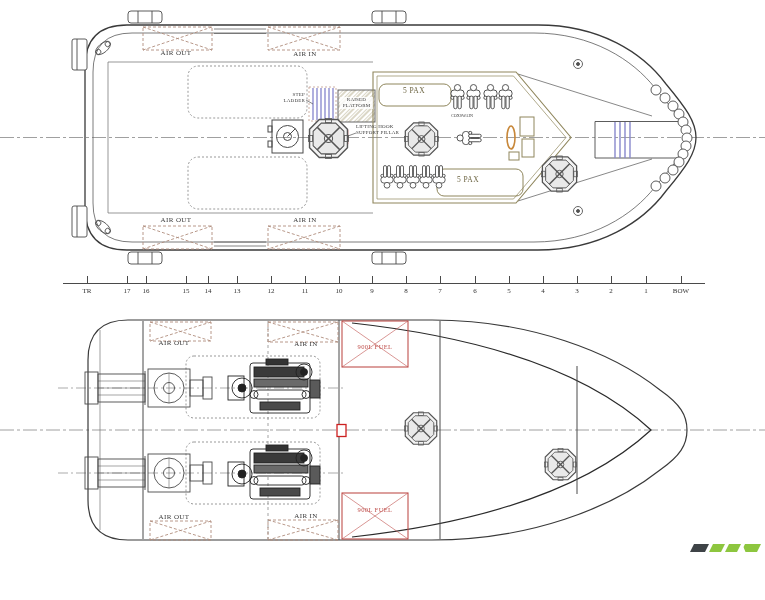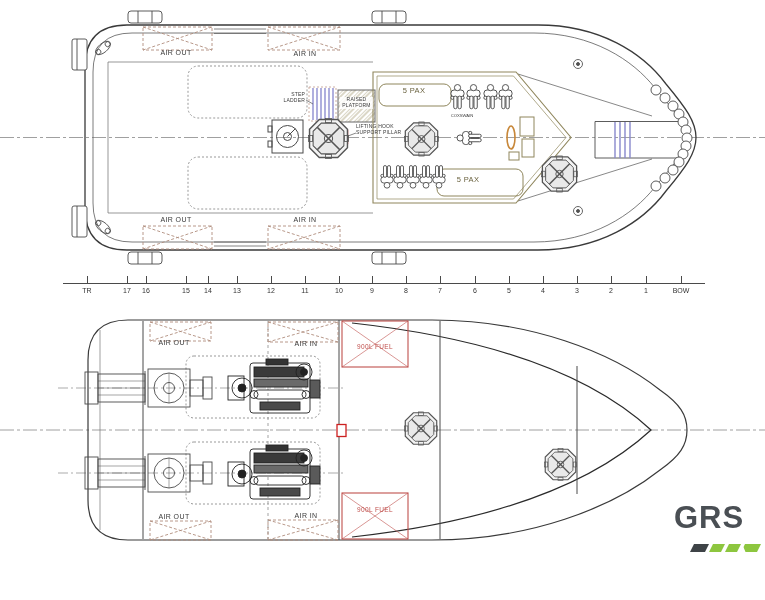--- a/index.html
+++ b/index.html
@@ -1,17 +1,17 @@
 <!DOCTYPE html>
 <html><head>
 <meta charset="utf-8">
 <style>
   html,body{margin:0;padding:0;background:#fff;}
   #page{position:relative;width:765px;height:552px;background:#ffffff;overflow:hidden;
-        font-family:Liberation Sans, sans-serif;}
+        font-family:Liberation Serif, serif;}
   #plan-svg{position:absolute;left:0;top:0;}
   .lbl{position:absolute;color:#3a3a3a;font-size:7px;letter-spacing:.4px;text-align:center;
        line-height:8px;white-space:nowrap;}
   .lbl.small{font-size:5px;letter-spacing:.2px;line-height:5.8px;white-space:normal;}
   .lbl.tiny{font-size:4.2px;letter-spacing:0;}
   .lbl.pax{font-size:7.5px;color:#6b6340;}
   .lbl.red{color:#c0504d;font-size:6.5px;}
   .lbl.right{text-align:right;}
   .lbl.left{text-align:left;}
   .lbl.onwhite{background:rgba(255,255,255,.8);}
@@ -422,21 +422,20 @@
       <span class="tlabel" style="left: 564px;">3</span>
       <div class="tick" style="left: 611px;"></div>
       <span class="tlabel" style="left: 598px;">2</span>
       <div class="tick" style="left: 646px;"></div>
       <span class="tlabel" style="left: 633px;">1</span>
       <div class="tick" style="left: 681px;"></div>
       <span class="tlabel" style="left: 668px;">BOW</span>
     </div>
 
 <div id="logo">
-  <span class="grs">GRS</span>
   <svg width="92" height="46" viewBox="0 0 92 46">
     <polygon points="8,44 23,44 39,12 24,12" fill="#3e4347"></polygon>
     <polygon points="27,44 39,44 55,12 43,12" fill="#8dc63f"></polygon>
     <polygon points="43,44 55,44 71,12 59,12" fill="#8dc63f"></polygon>
     <polygon points="59,44 75,44 91,12 75,12" fill="#8dc63f"></polygon>
     <polygon points="73,14 75.5,20 82,22 75.5,24 73,30 70.5,24 64,22 70.5,20" fill="#ffffff"></polygon>
   </svg>
   <span class="l1">OFFSHORE</span>
   <span class="l2">RENEWABLES</span>
 </div>

